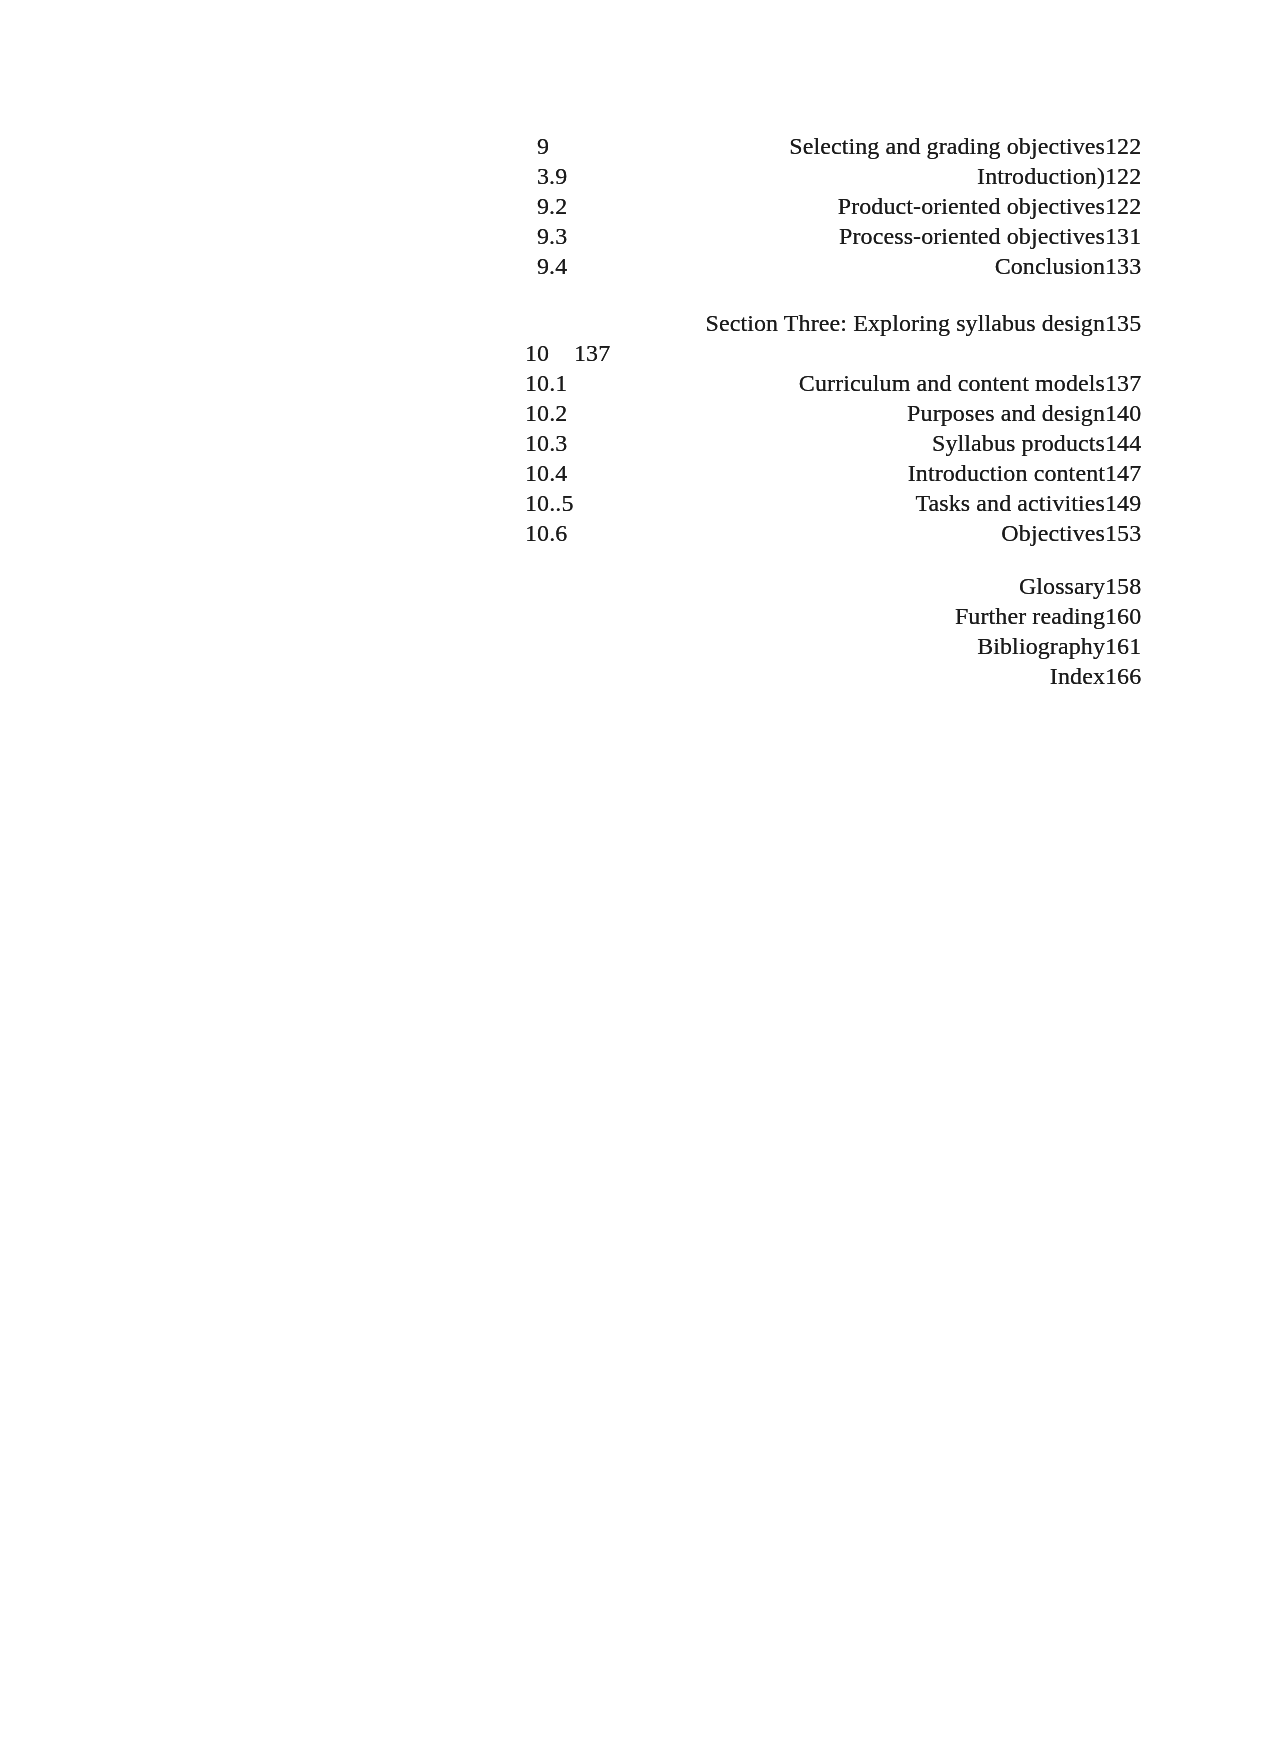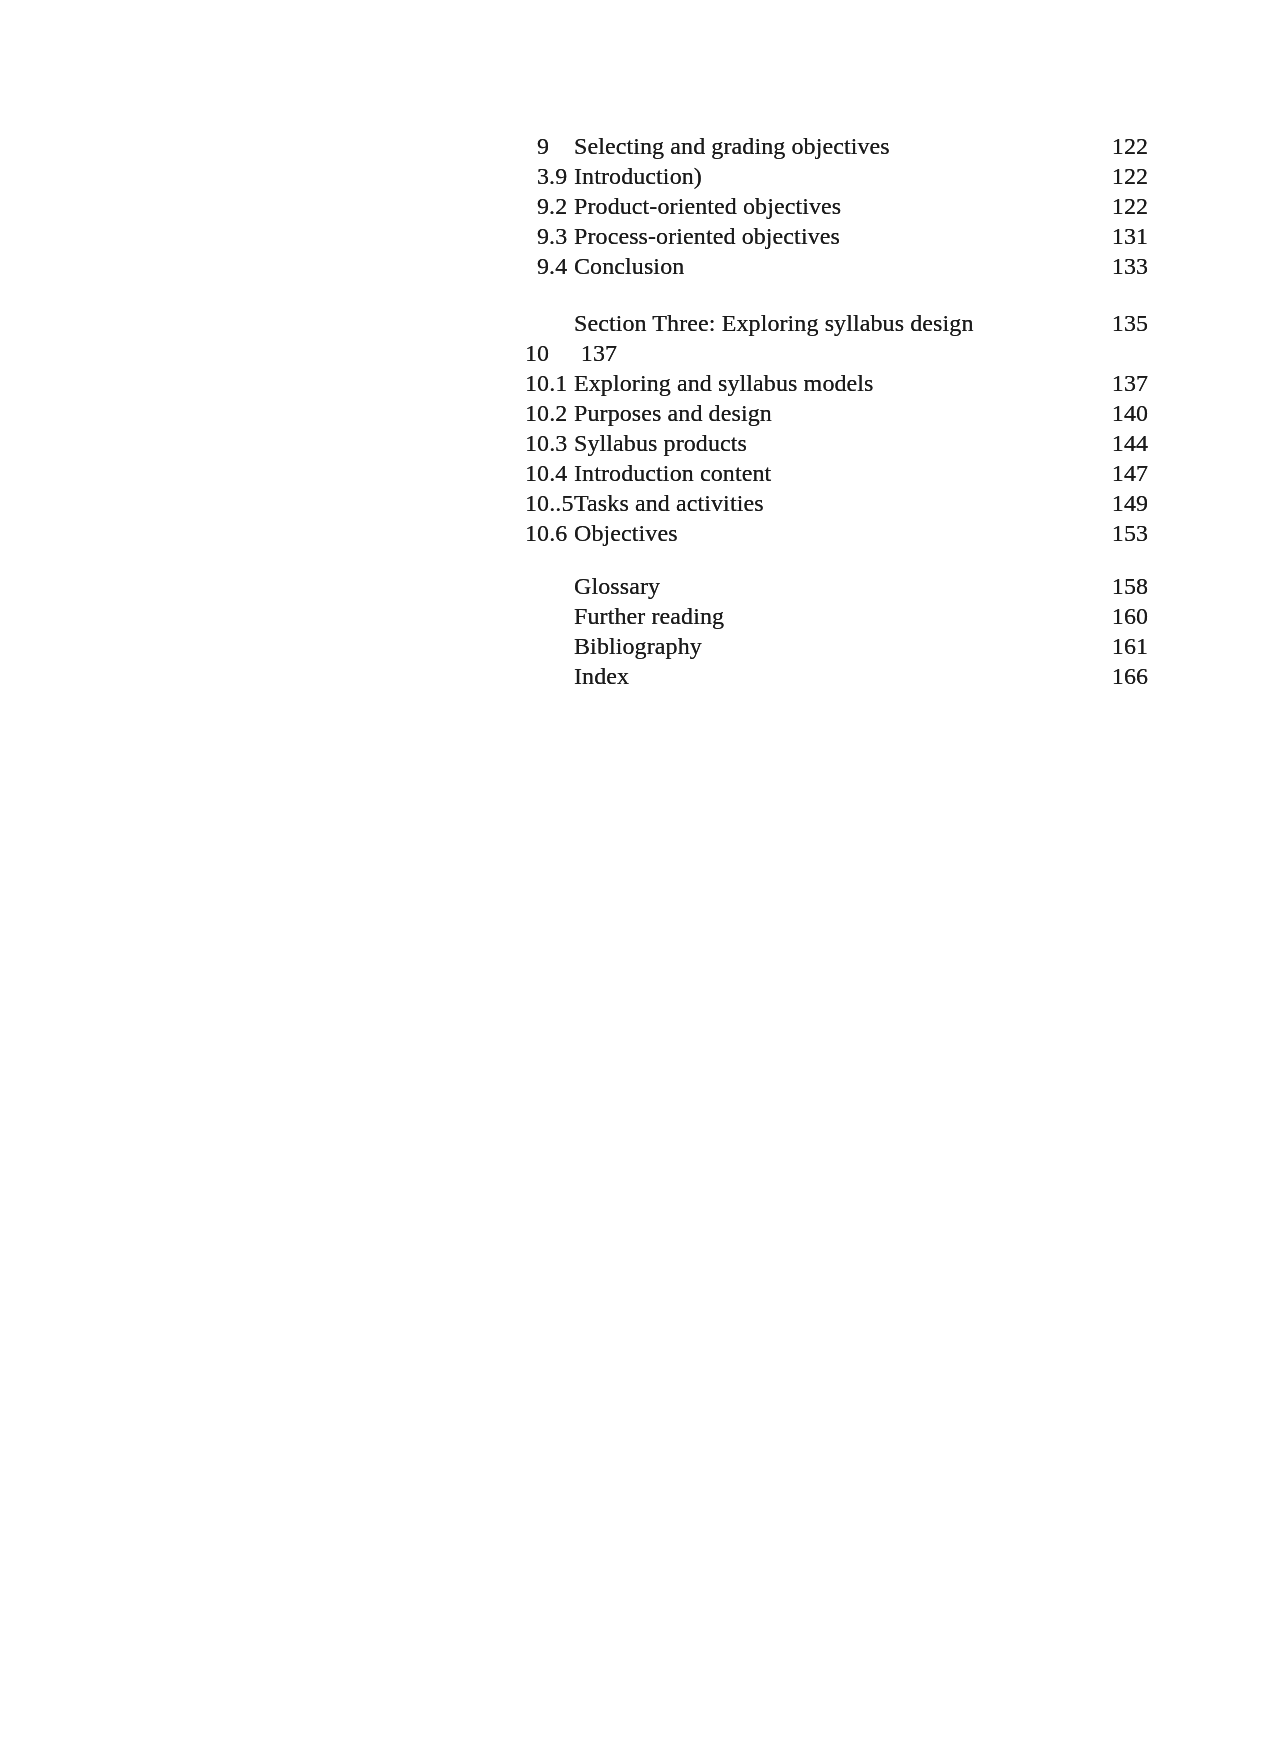--- a/index.html
+++ b/index.html
@@ -44,24 +44,25 @@
     white-space: nowrap;
   }
   .toc-section.sub-indent .num {
     padding-left: 12px;
     flex-basis: 37px;
   }
   .title {
     flex: 1 1 auto;
     white-space: nowrap;
     overflow: hidden;
+    text-align: right;
   }
   .pagenum {
     flex: 0 0 50px;
-    text-align: center;
+    text-align: left;
     white-space: nowrap;
   }
 </style>
 </head>
 <body>
 
 <div class="page">
   <div class="toc">
 
     <div class="toc-section sub-indent">
@@ -97,21 +98,21 @@
         <span class="num"></span>
         <span class="title">Section Three: Exploring syllabus design</span>
         <span class="pagenum">135</span>
       </div>
       <div class="toc-row">
         <span class="num">10</span>
         <span class="pagenum">137</span>
       </div>
       <div class="toc-row">
         <span class="num">10.1</span>
-        <span class="title">Exploring and syllabus models</span>
+        <span class="title">Curriculum and content models</span>
         <span class="pagenum">137</span>
       </div>
       <div class="toc-row">
         <span class="num">10.2</span>
         <span class="title">Purposes and design</span>
         <span class="pagenum">140</span>
       </div>
       <div class="toc-row">
         <span class="num">10.3</span>
         <span class="title">Syllabus products</span>

